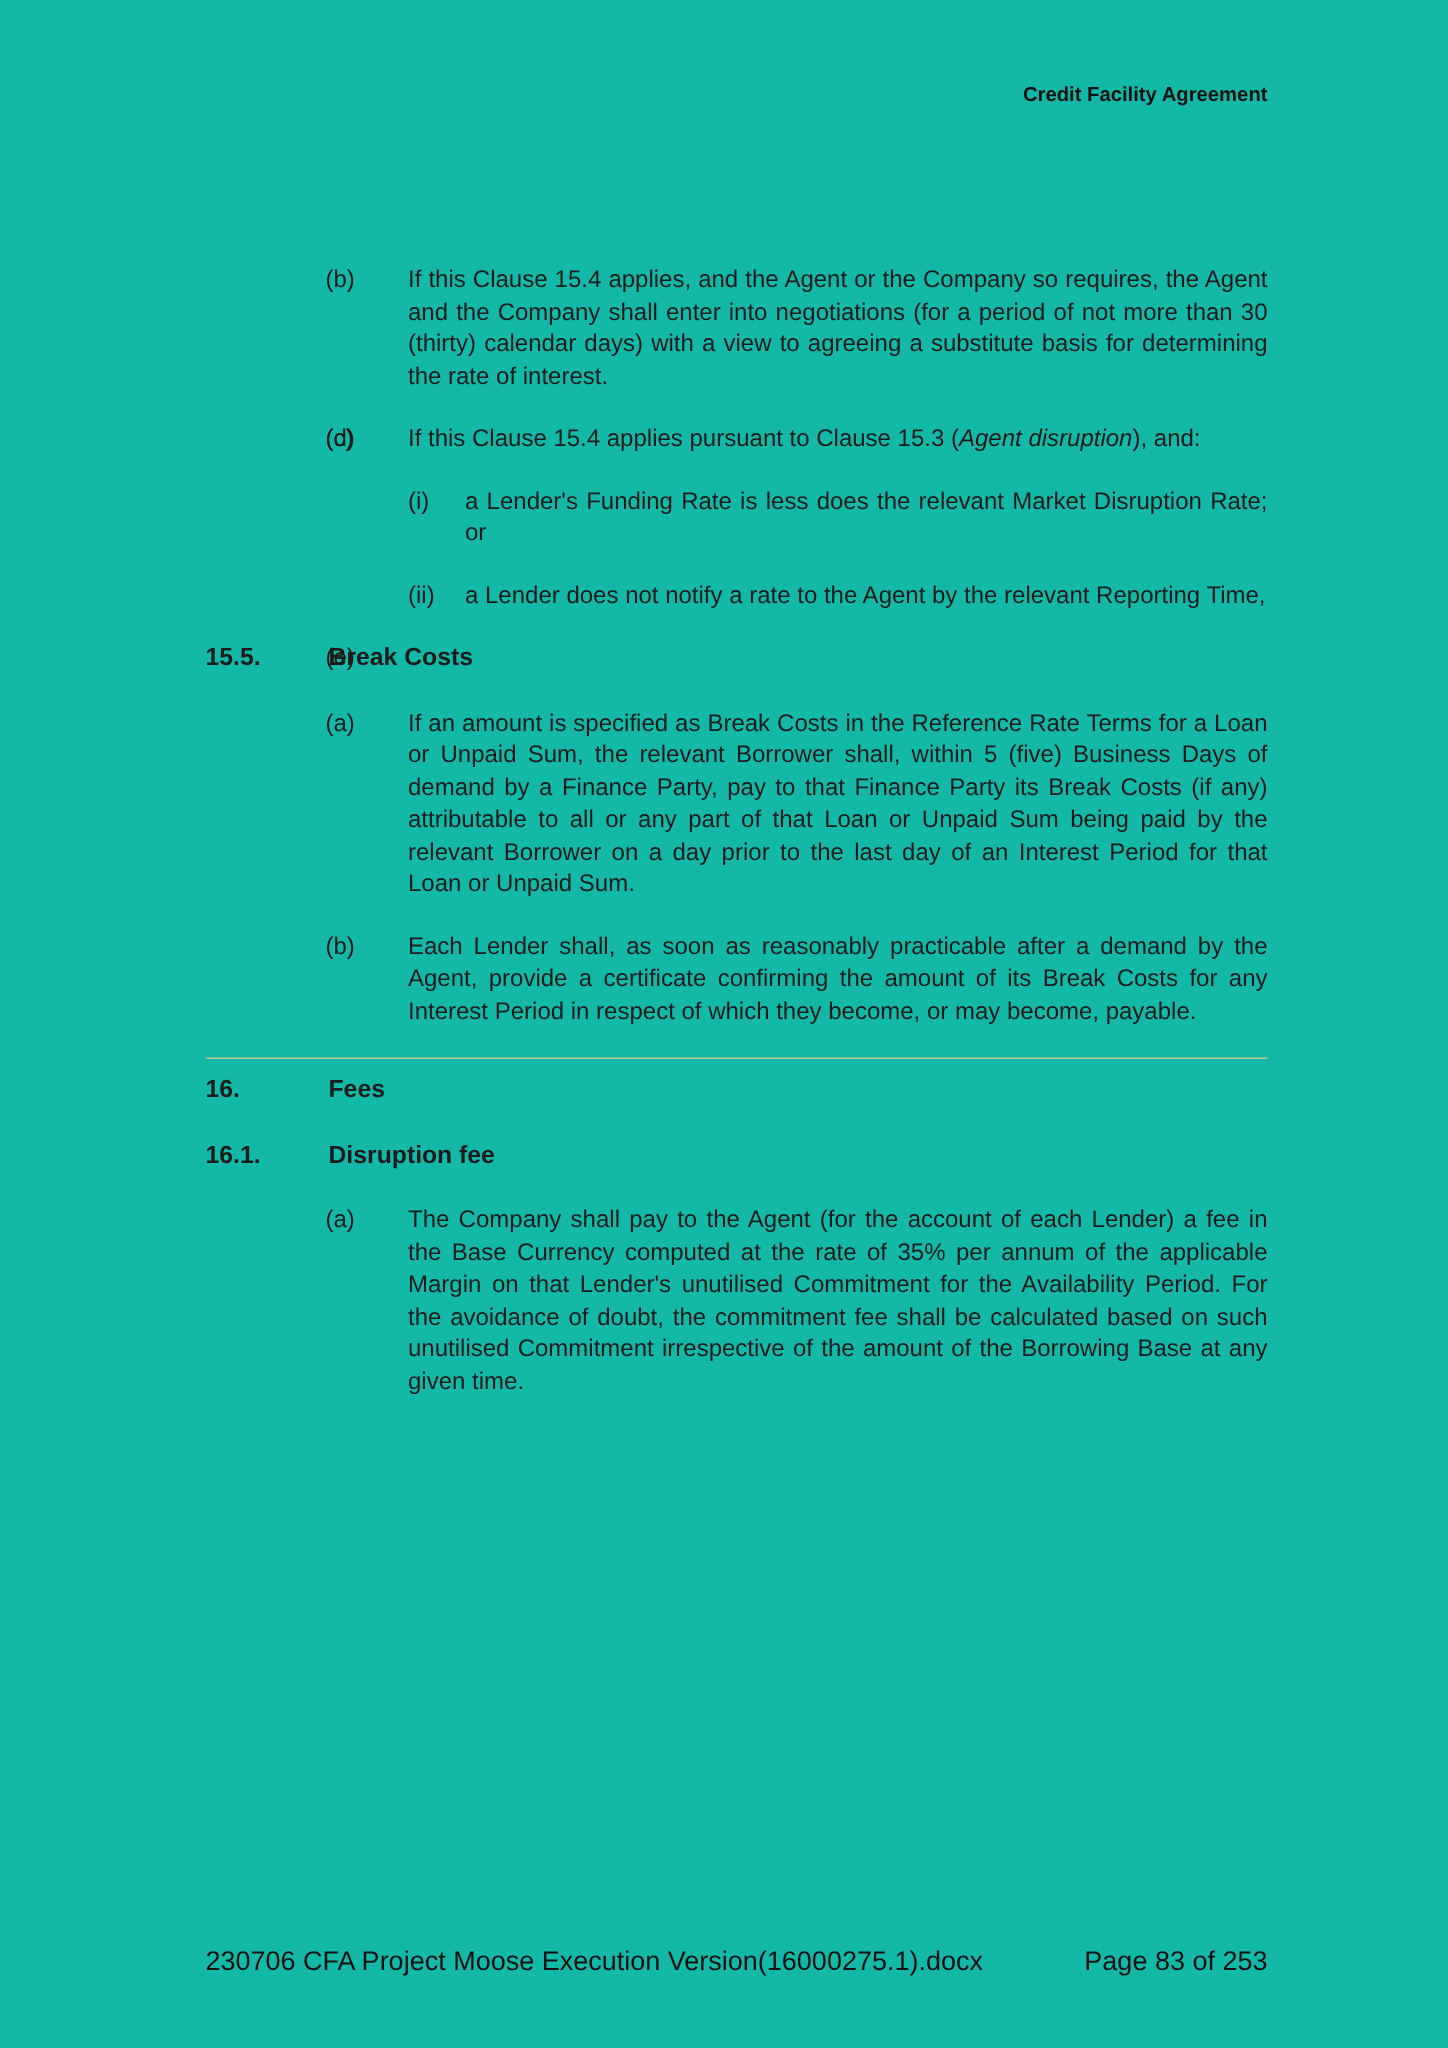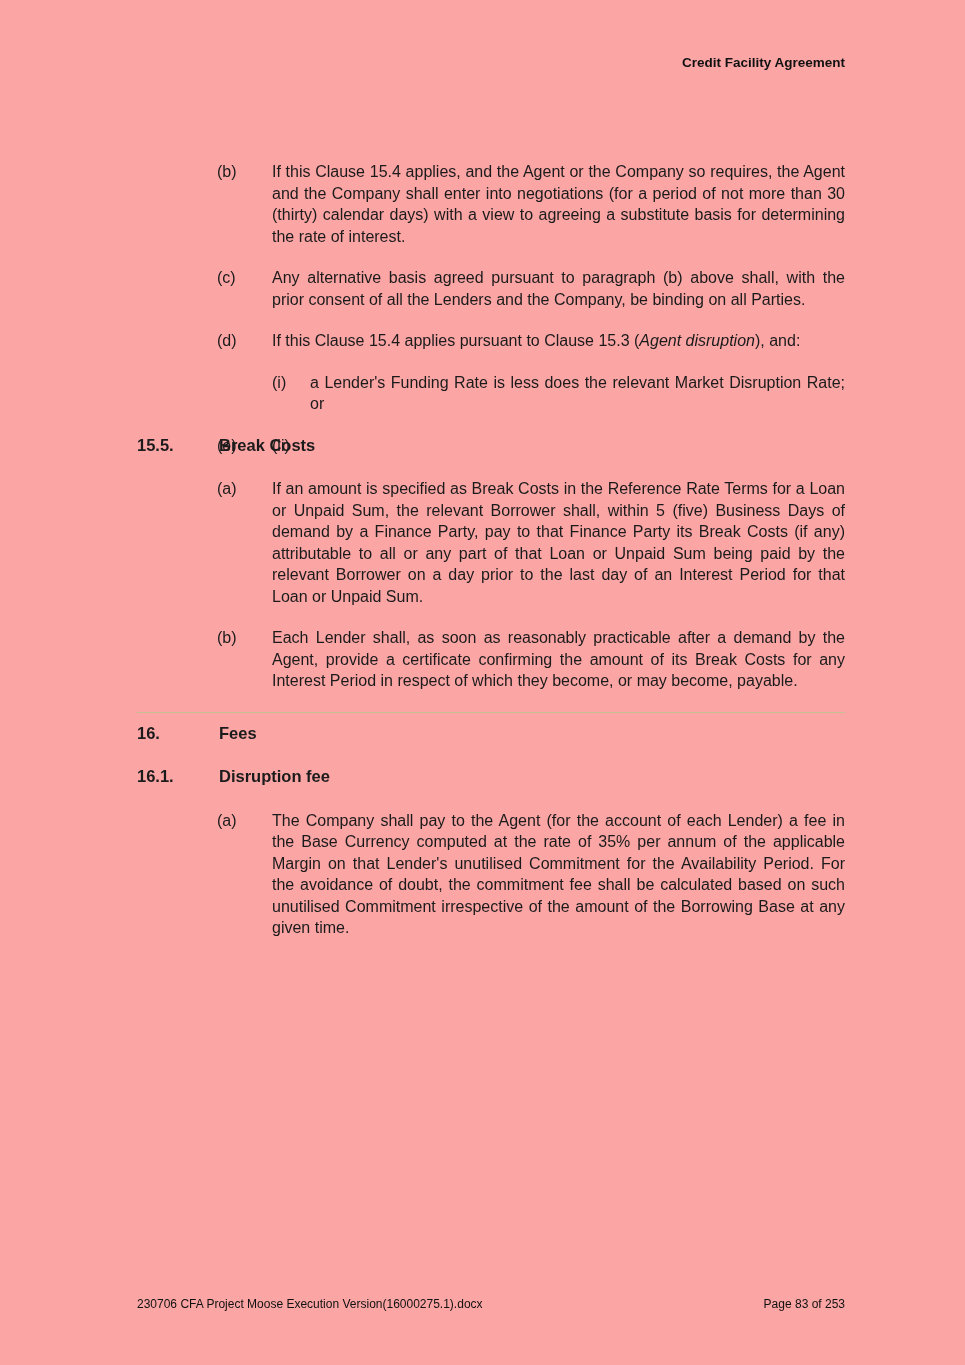--- a/index.html
+++ b/index.html
@@ -1,20 +1,20 @@
 <!DOCTYPE html>
 <html><head>
 <meta charset="utf-8">
 <style>
   html, body { margin: 0; padding: 0; background: #ffffff; }
   .page {
     position: relative;
     width: 965px;
     height: 1365px;
-    background: #fca5a5;
+    background: #14b8a6;
     font-family: "Liberation Sans", sans-serif;
     color: #1b1b1b;
     overflow: hidden;
   }
   .header {
     position: absolute;
     top: 55px;
     left: 137px;
     width: 708px;
     text-align: right;
@@ -29,21 +29,21 @@
     width: 708px;
     font-size: 16px;
     line-height: 21.5px;
   }
   .clause { position: relative; margin-bottom: 20px; }
   .lvl1 { padding-left: 135px; }
   .lvl1 > .marker { position: absolute; left: 80px; top: 0; }
   .lvl2 { padding-left: 173px; }
   .lvl2 > .marker { position: absolute; left: 135px; top: 0; }
   .hang { padding-left: 135px; }
-  .text { text-align: justify; }
+  .text { text-align: justify; margin-top: 15px; }
   .text em { font-style: italic; }
   .heading {
     position: relative;
     padding-left: 82px;
     font-weight: 700;
     font-size: 16.5px;
     margin-bottom: 22px;
   }
   .heading .hnum { position: absolute; left: 0; top: 0; }
   .heading-155 { margin-top: 12px; }
@@ -54,21 +54,21 @@
     margin: 11px 0 10px 0;
     width: 100%;
   }
   .footer {
     position: absolute;
     top: 1297px;
     left: 137px;
     width: 708px;
     display: flex;
     justify-content: space-between;
-    font-size: 12px;
+    font-size: 18px;
     color: #111111;
   }
 </style>
 </head>
 <body>
 
 <div class="page">
 
   <div class="header">
     <span>Credit Facility Agreement</span>
@@ -76,35 +76,35 @@
 
   <div class="content">
 
     <div class="clause lvl1">
       <span class="marker">(b)</span>
       <div class="text">If this Clause 15.4 applies, and the Agent or the Company so requires, the Agent and the Company shall enter into negotiations (for a period of not more than 30 (thirty) calendar days) with a view to agreeing a substitute basis for determining the rate of interest.</div>
     </div>
 
     <div class="clause lvl1">
       <span class="marker">(c)</span>
-      <div class="text">Any alternative basis agreed pursuant to paragraph (b) above shall, with the prior consent of all the Lenders and the Company, be binding on all Parties.</div>
     </div>
 
     <div class="clause lvl1">
       <span class="marker">(d)</span>
       <div class="text"><span>If this Clause 15.4 applies pursuant to Clause 15.3 (</span><em>Agent disruption</em><span>), and:</span></div>
     </div>
 
     <div class="clause lvl2">
       <span class="marker">(i)</span>
       <div class="text">a Lender's Funding Rate is less does the relevant Market Disruption Rate; or</div>
     </div>
 
     <div class="clause lvl2">
       <span class="marker">(ii)</span>
+      <div class="text">a Lender does not notify a rate to the Agent by the relevant Reporting Time,</div>
     </div>
 
 
     <div class="clause lvl1">
       <span class="marker">(e)</span>
     </div>
 
     <div class="heading heading-155">
       <span class="hnum">15.5.</span>
       <span class="htitle">Break Costs</span>

